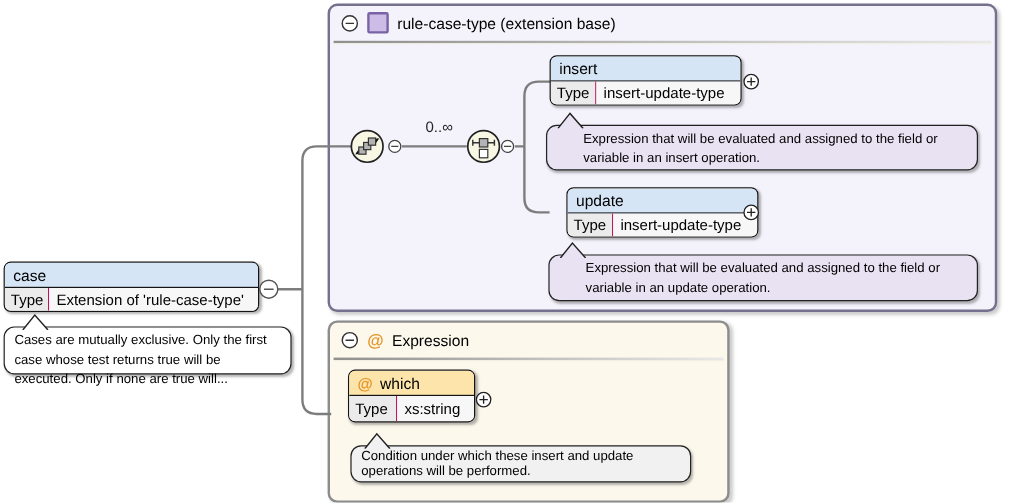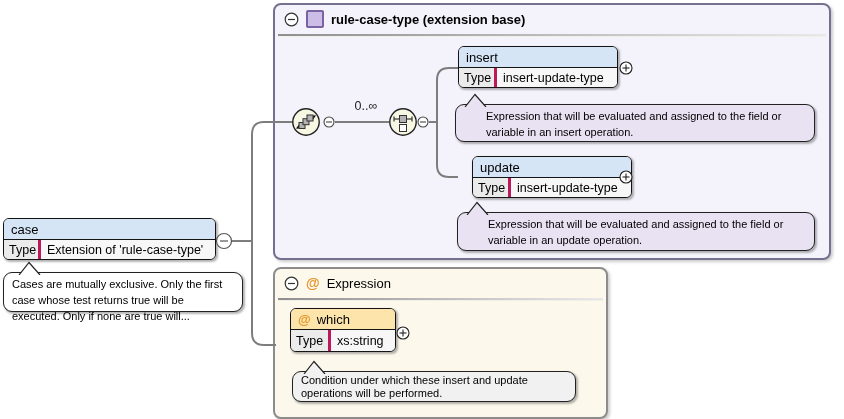--- a/index.html
+++ b/index.html
@@ -8,41 +8,41 @@
     --attr-header-bg:#fce4ab; --note-purple-bg:#e9e2f3; --note-gray-bg:#f1f1f1;
     --note-white-bg:#ffffff; --connector:#7d7d7d; --at-color:#e59326;
     --type-icon-fill:#ccbde7; --type-icon-border:#7a63a5; --compositor-bg:#f8f7e3;
     --occurrence-color:#222222;
   }
   html,body{margin:0;padding:0;background:#fff;}
   .canvas{position:relative;width:844px;height:419px;background:#fff;overflow:hidden;
     font-family:"Liberation Sans",sans-serif;color:#000;}
   
   .ct{position:absolute;z-index:1;border-radius:8px;box-shadow:2px 2px 3px rgba(110,110,110,.35);}
-  .ct-ext{left:273px;top:3px;width:554px;height:253px;background:var(--ext-bg);border:2px solid var(--ext-border);font-weight:bold;}
+  .ct-ext{left:273px;top:3px;width:554px;height:253px;background:var(--ext-bg);border:2px solid var(--ext-border);}
   .ct-attr{left:273px;top:267px;width:331px;height:148px;background:var(--attr-bg);border:2px solid var(--attr-border);}
   .ct-header{position:absolute;left:0;top:0;right:0;height:28px;display:flex;align-items:center;gap:7px;padding-left:9px;}
   .ct-title{font-size:13px;}
   .ct-sep{position:absolute;left:3px;right:3px;top:29px;height:2px;
     background:linear-gradient(to right,#8f8f8f,#cfcfcf 70%,#e8e8e8);border-bottom:1px solid #f2efe6;}
   .type-icon{width:14px;height:14px;background:var(--type-icon-fill);border:2px solid var(--type-icon-border);border-radius:2px;}
   .at{color:var(--at-color);font-weight:bold;font-size:14px;}
   
   .conn{position:absolute;left:0;top:0;z-index:2;}
   .conn path{fill:none;stroke:var(--connector);stroke-width:2px;}
   
   .node{position:absolute;z-index:3;}
   .el-box{display:grid;grid-template-rows:21px 1fr;border:1.2px solid #141414;border-radius:6px;overflow:hidden;
     background:var(--type-value-bg);box-shadow:1.5px 1.5px 2px rgba(90,90,90,.45);}
   .el-head{background:var(--element-header-bg);line-height:21px;padding-left:7px;font-size:13px;
     border-bottom:1px solid #141414;display:flex;align-items:center;gap:6px;}
   .el-head.attr-head{background:var(--attr-header-bg);}
   .el-head .at{font-size:13px;}
   .el-row{display:grid;font-size:12.5px;}
-  .el-type-label{background:var(--type-label-bg);border-right:3px solid #be185d;padding-left:5px;display:flex;align-items:center;}
+  .el-type-label{background:var(--type-label-bg);border-right:1px solid #be185d;padding-left:5px;display:flex;align-items:center;}
   .el-type-value{background:var(--type-value-bg);padding-left:6px;display:flex;align-items:center;white-space:nowrap;}
   
   .note{border:1.2px solid #222;border-radius:9px;font-size:11px;line-height:16px;padding:3px 8px;
     box-shadow:1.5px 1.5px 2px rgba(90,90,90,.45);box-sizing:border-box;}
   .note .ptr{position:absolute;top:-12px;}
   .note-white{background:var(--note-white-bg);}
   .note-purple{background:var(--note-purple-bg);padding-left:30px;}
   .note-gray{background:var(--note-gray-bg);line-height:13px;padding:2px 8px;}
   .occ{font-size:12.5px;color:var(--occurrence-color);text-align:center;}
 </style>

